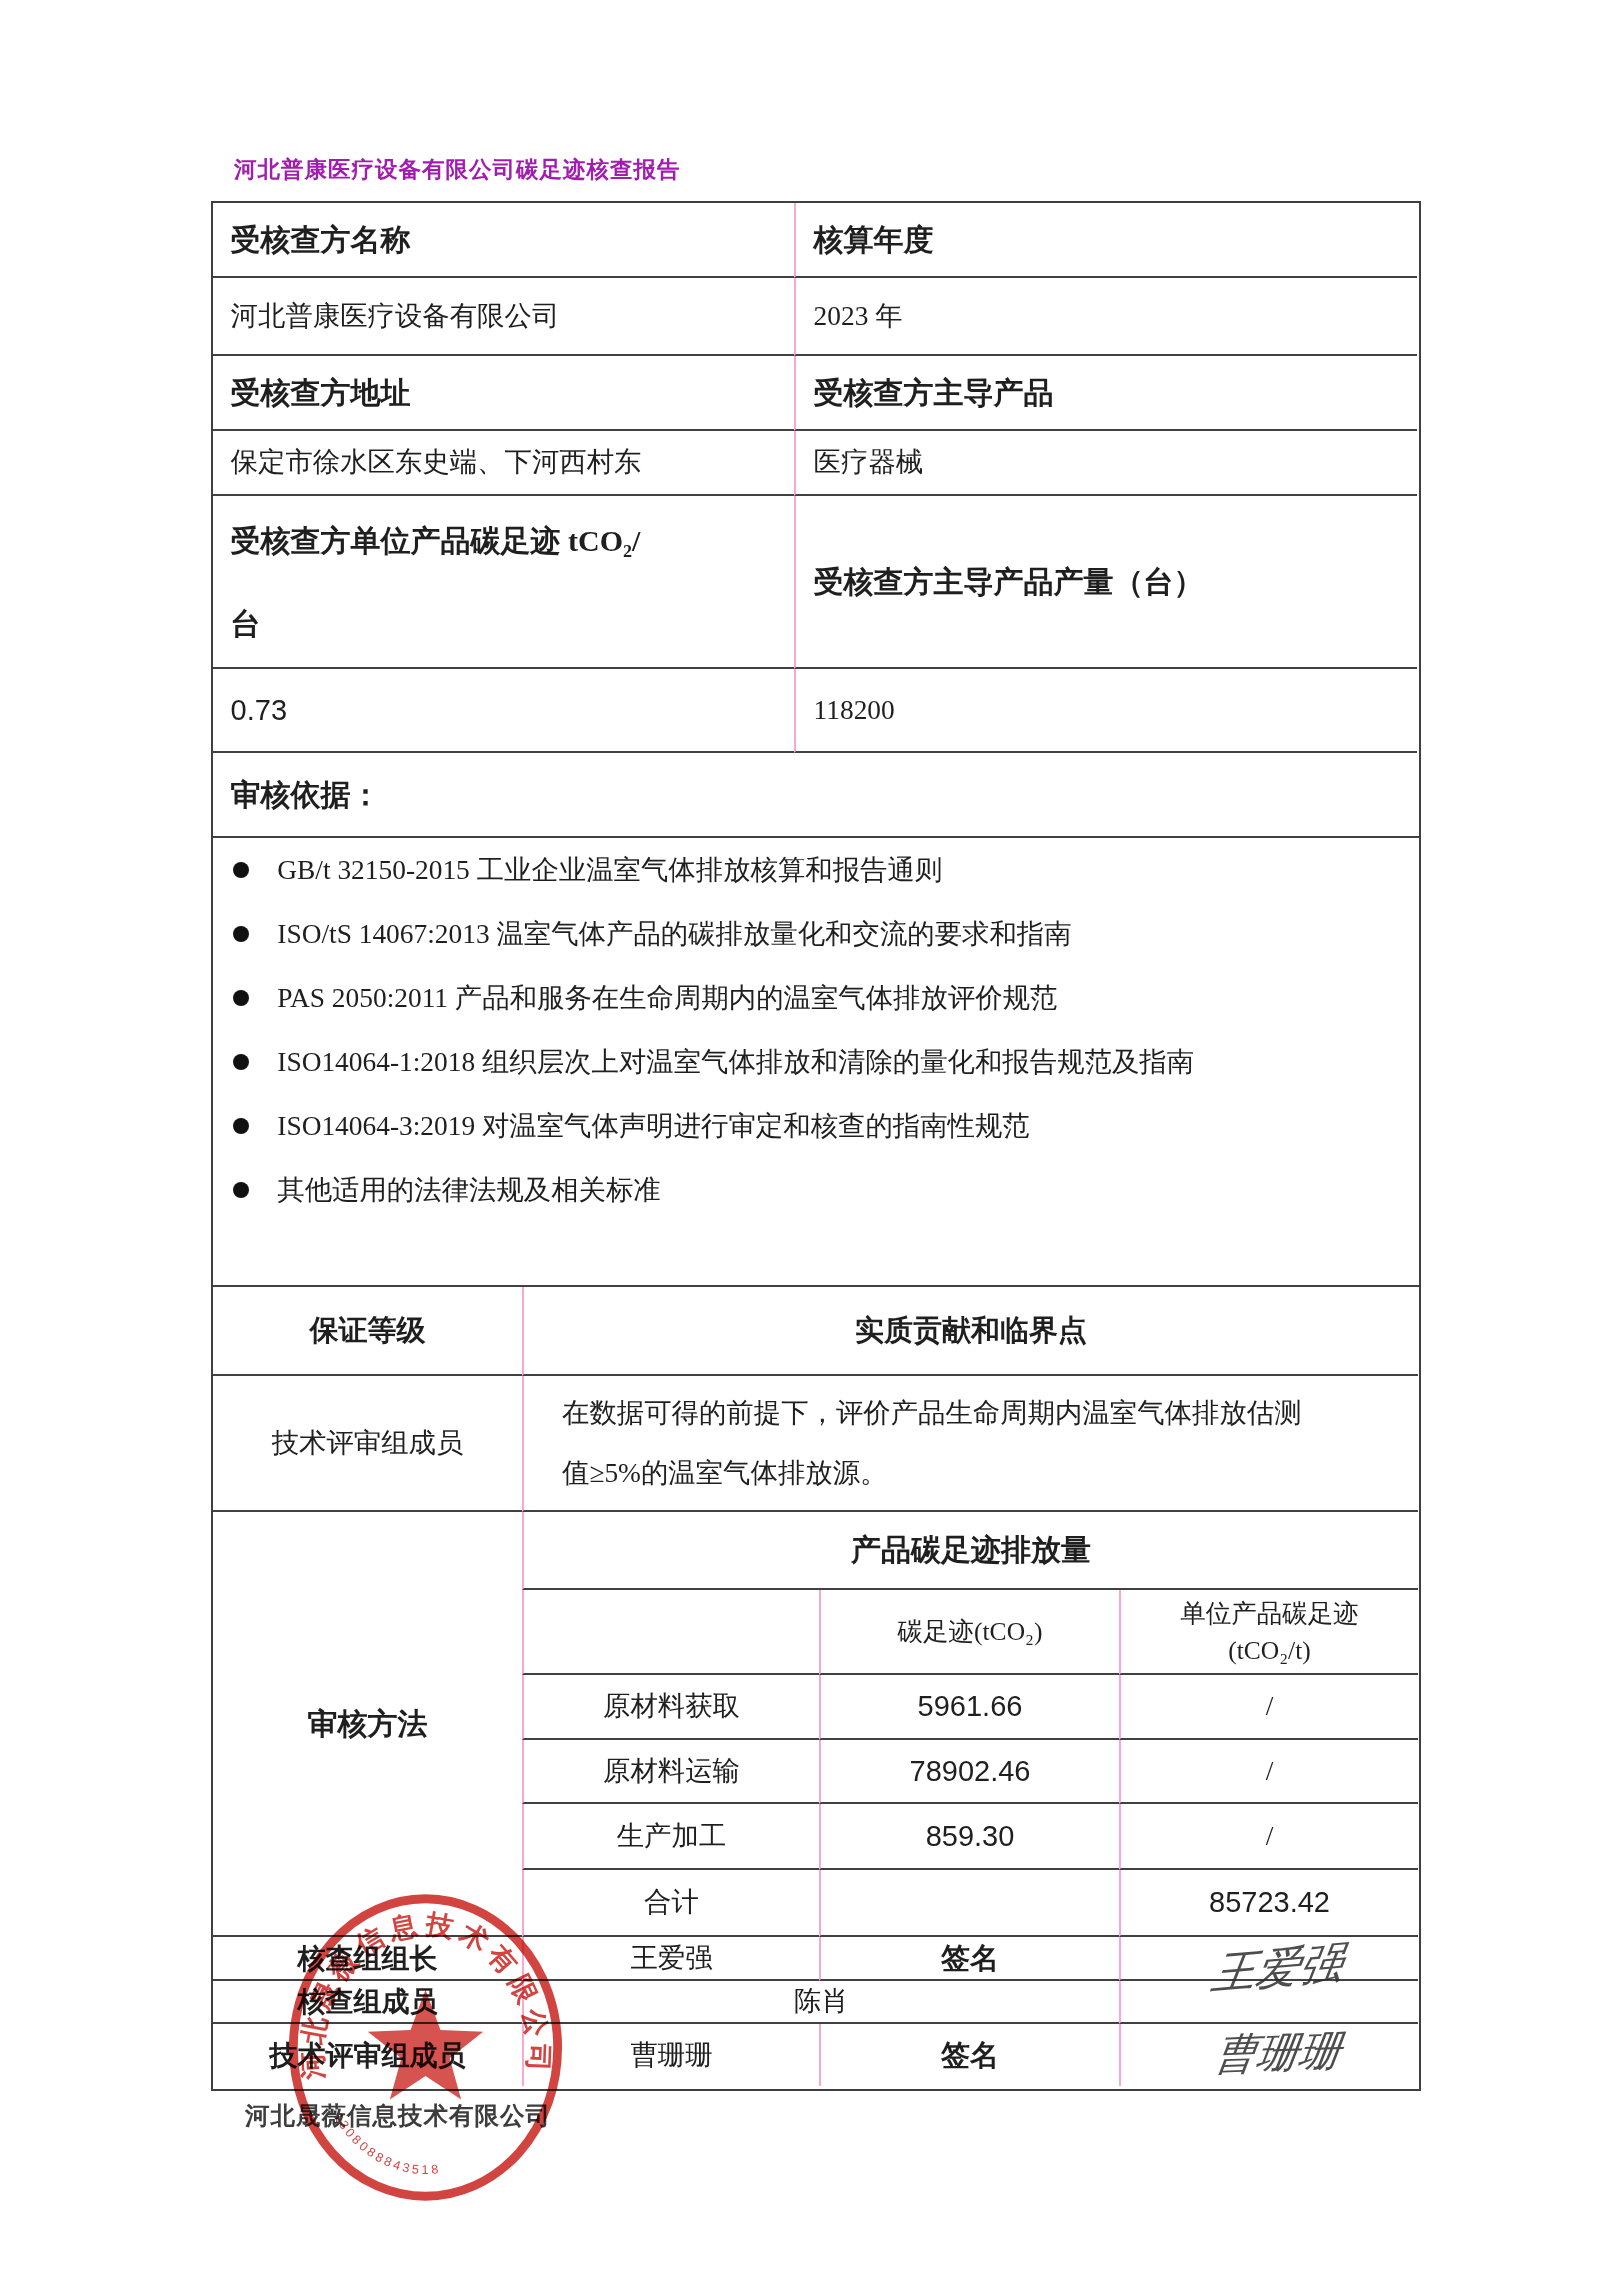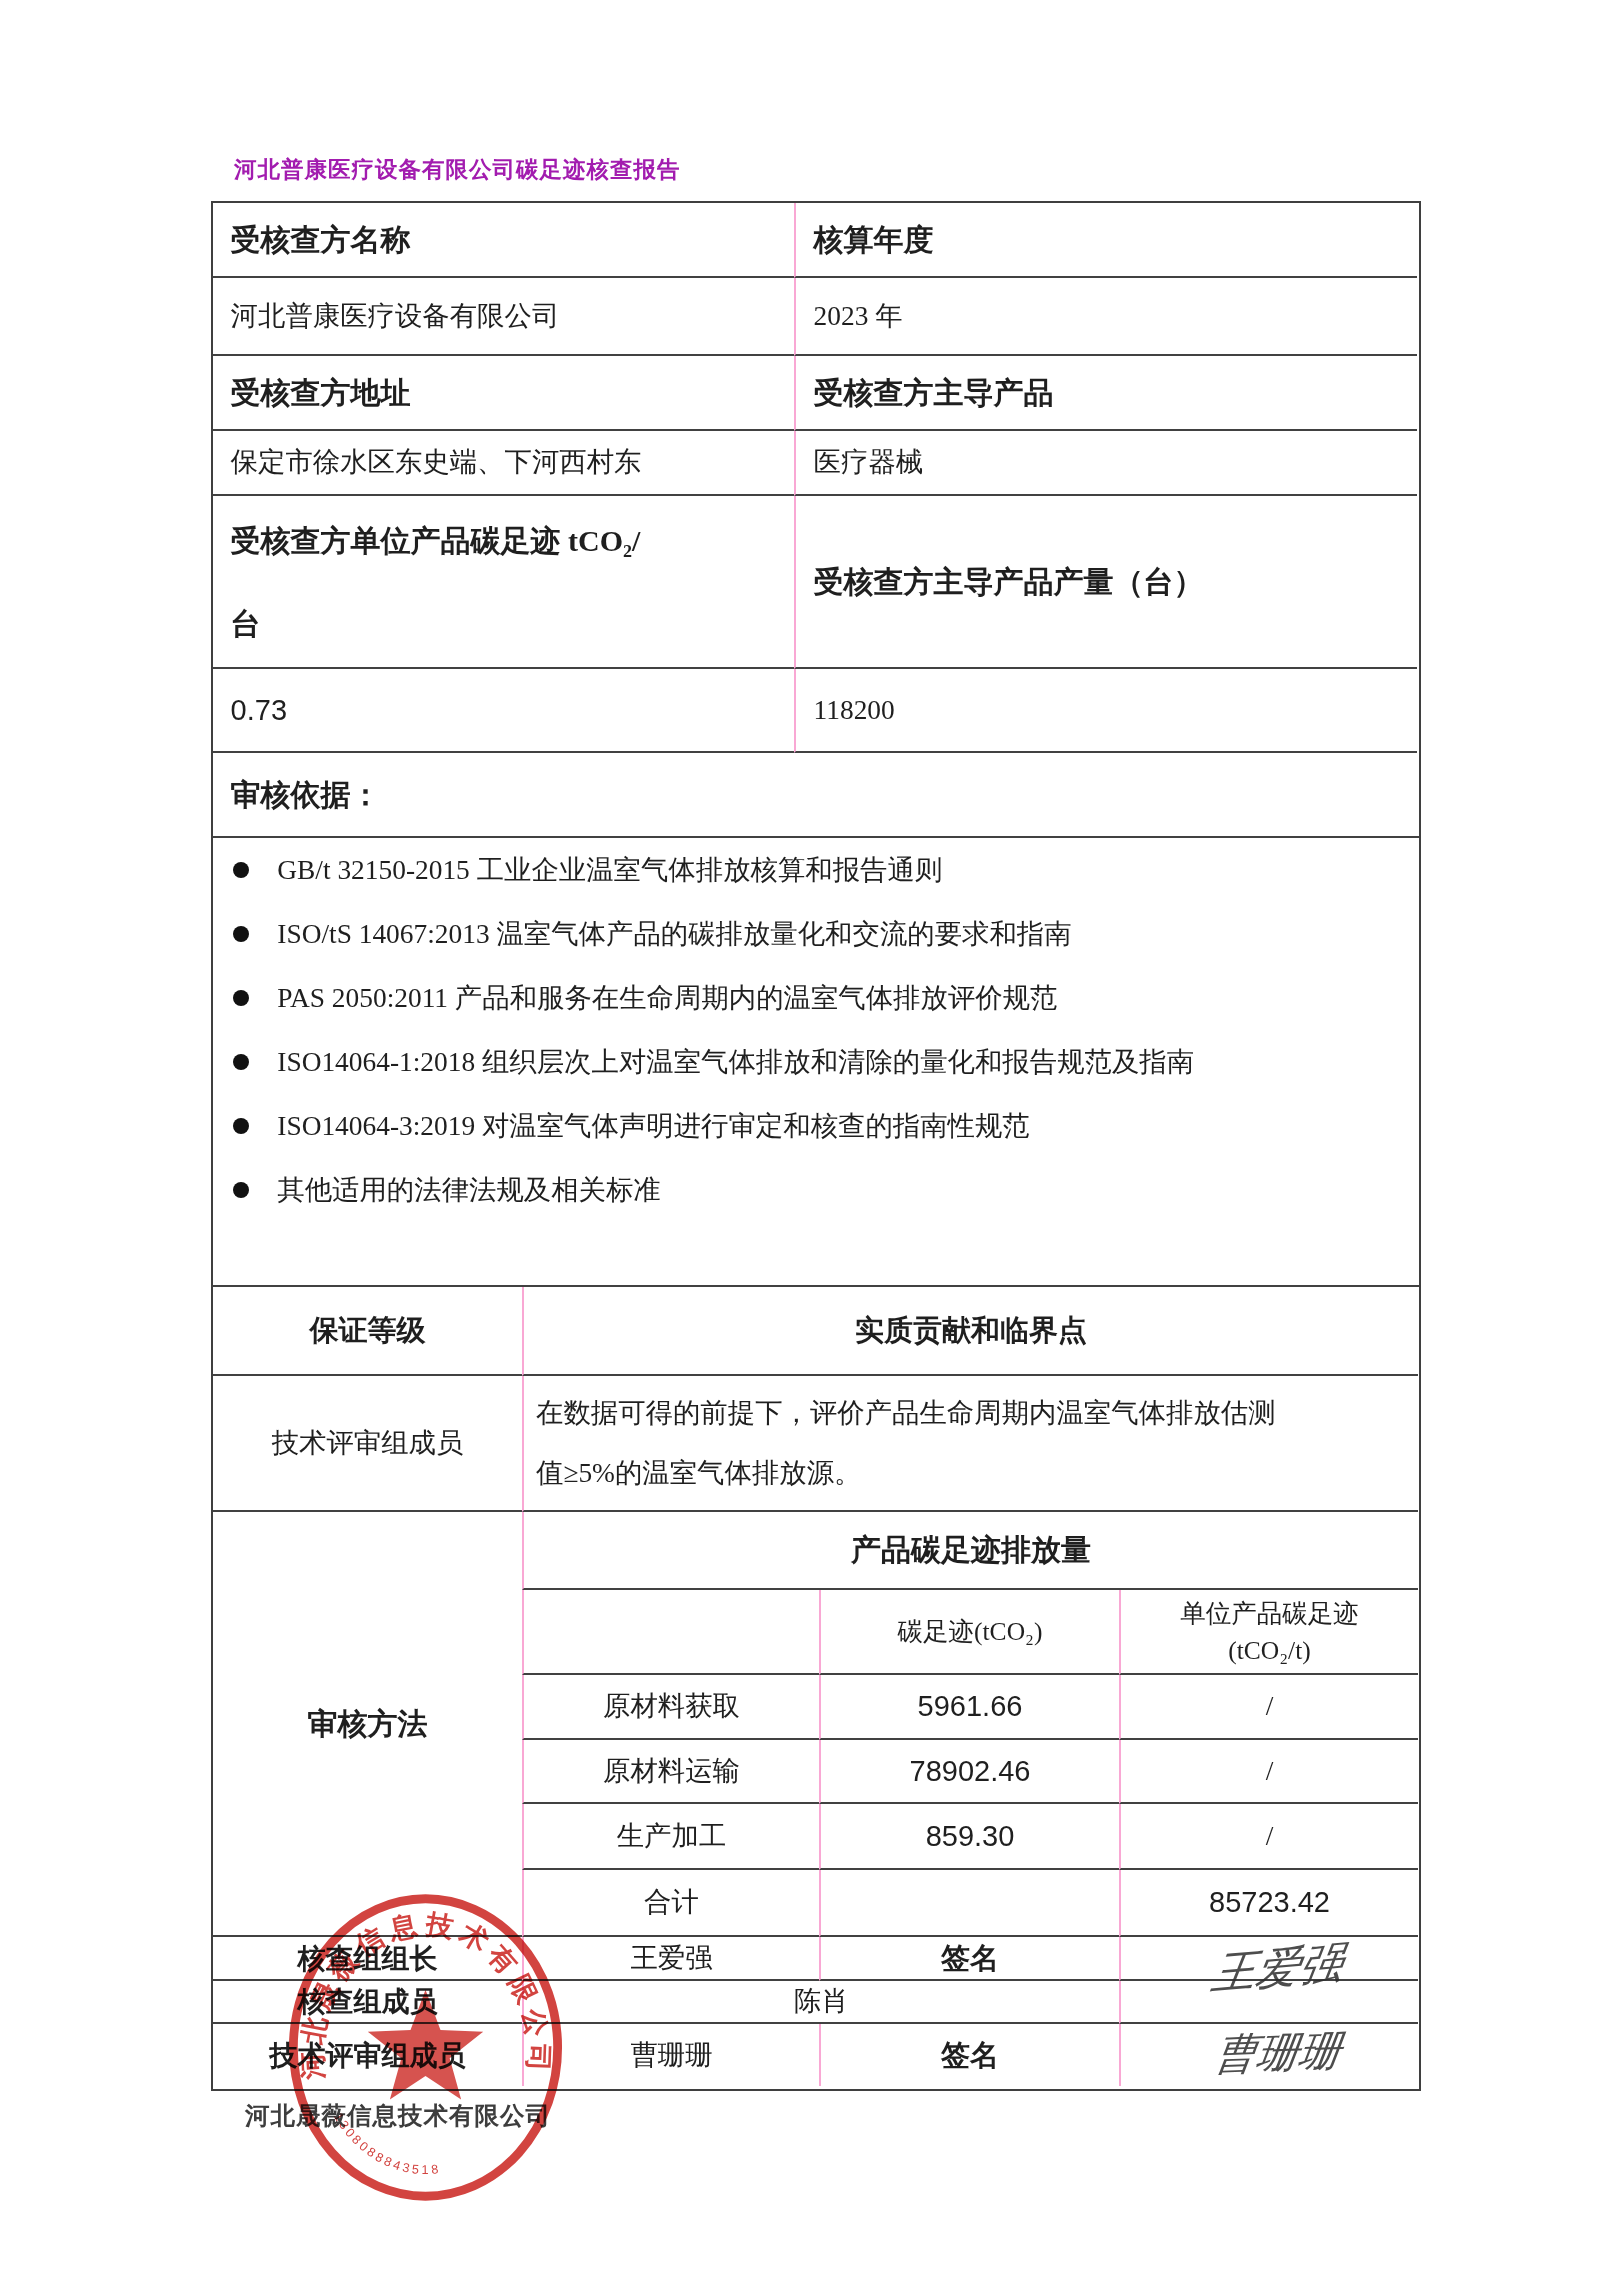--- a/index.html
+++ b/index.html
@@ -37,21 +37,21 @@
   .twoLine .ln{display:block;line-height:83px;}
   
   .s2{grid-template-rows:85px;grid-template-columns:1fr;}
   
   .s3{grid-template-columns:1fr;grid-auto-rows:64px;border-bottom:2.9px solid #414141;height:449px;}
   .bullet-row{display:flex;align-items:center;padding-left:19.6px;box-sizing:border-box;}
   .dot{width:16.7px;height:16.7px;border-radius:50%;background:#111;margin-right:28px;flex:0 0 auto;}
   .bullet-text{font-size:27.4px;}
   
   .s4{grid-template-columns:309px 896px;grid-template-rows:89px 136px;}
-  .desc{flex-direction:column;align-items:flex-start;justify-content:center;padding-left:12px;}
+  .desc{flex-direction:column;align-items:flex-start;justify-content:center;padding-left:38px;}
   .desc .ln{display:block;line-height:60px;font-size:27.4px;}
   .hdr30{font-weight:bold;font-size:29px;}
   
   .s5{grid-template-columns:309px 297px 300px 299px;grid-template-rows:78px 85px 65px 64px 66px 67px;}
   .subhdr{font-size:25.5px;flex-direction:column;justify-content:center;line-height:37px;}
   
   .s6{grid-template-columns:309px 297px 300px 299px;grid-template-rows:44px 43px 62px;}
   .role{font-weight:bold;font-size:28px;}
   .signlbl{font-weight:bold;font-size:29px;}
   

